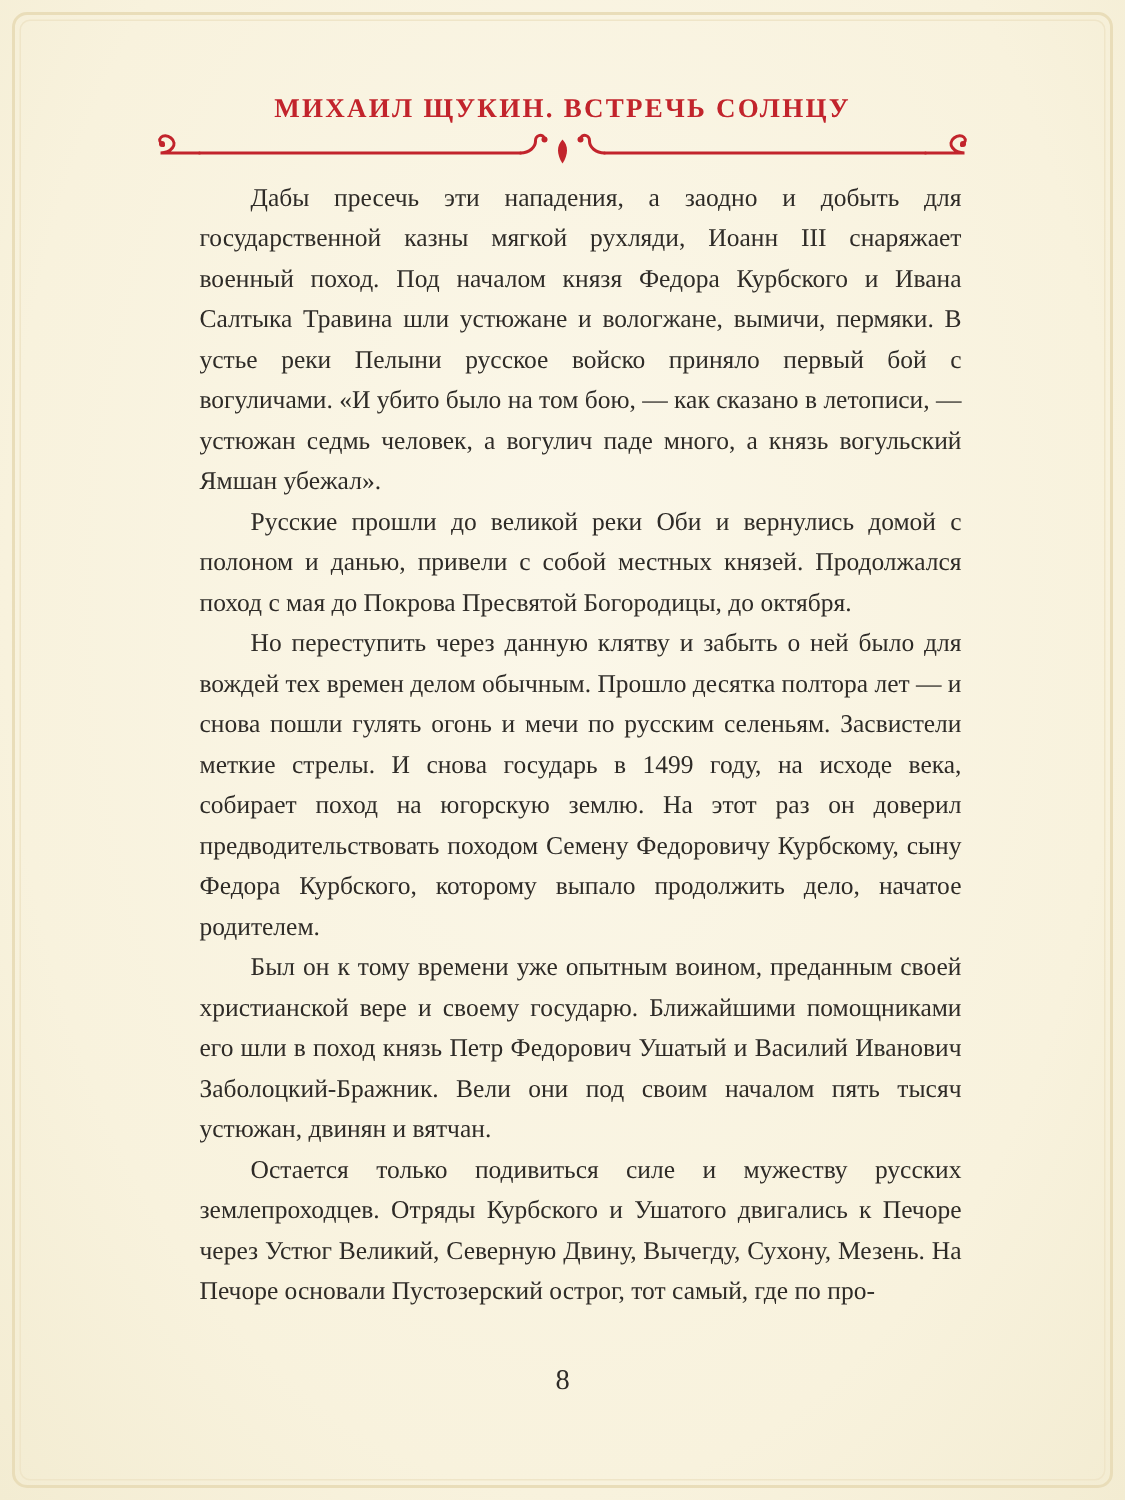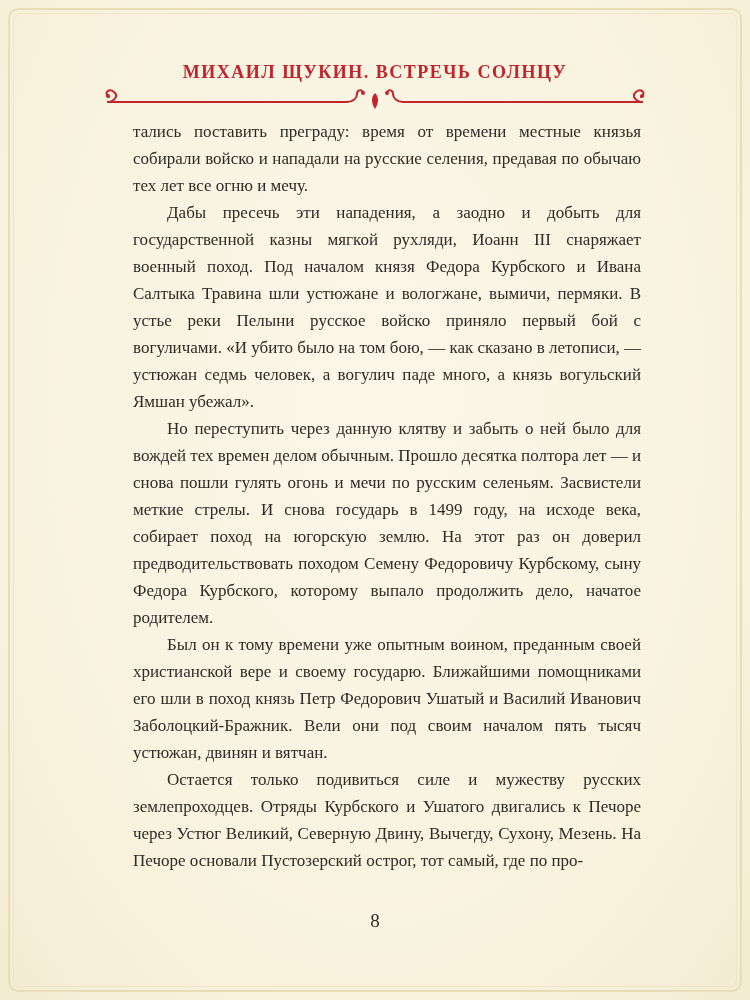--- a/index.html
+++ b/index.html
@@ -94,21 +94,21 @@
           <path d="M308,15 H522"></path>
 
           <path d="M546,10 C552,6 546,1 541,5 C536,9 541,15 548,15 C536,15 530,15 522,15"></path>
           <circle cx="547" cy="9" r="2" fill="#c2242c" stroke="none"></circle>
         </g>
       </svg>
     </div>
   </div>
 
   <div class="body-text">
-      <p class="para" lang="ru">тались поставить преграду: время от времени местные князья собирали войско и нападали на русские селения, предавая по обычаю тех лет все огню и мечу.</p>
       <p class="para indent" lang="ru">Дабы пресечь эти нападения, а заодно и добыть для государственной казны мягкой рухляди, Иоанн III снаряжает военный поход. Под началом князя Федора Курбского и Ивана Салтыка Травина шли устюжане и вологжане, вымичи, пермяки. В устье реки Пелыни русское войско приняло первый бой с вогуличами. «И убито было на том бою, — как сказано в летописи, — устюжан седмь человек, а вогулич паде много, а князь вогульский Ямшан убежал».</p>
+      <p class="para indent" lang="ru">Русские прошли до великой реки Оби и вернулись домой с полоном и данью, привели с собой местных князей. Продолжался поход с мая до Покрова Пресвятой Богородицы, до октября.</p>
       <p class="para indent" lang="ru">Но переступить через данную клятву и забыть о ней было для вождей тех времен делом обычным. Прошло десятка полтора лет — и снова пошли гулять огонь и мечи по русским селеньям. Засвистели меткие стрелы. И снова государь в 1499 году, на исходе века, собирает поход на югорскую землю. На этот раз он доверил предводительствовать походом Семену Федоровичу Курбскому, сыну Федора Курбского, которому выпало продолжить дело, начатое родителем.</p>
       <p class="para indent" lang="ru">Был он к тому времени уже опытным воином, преданным своей христианской вере и своему государю. Ближайшими помощниками его шли в поход князь Петр Федорович Ушатый и Василий Иванович Заболоцкий-Бражник. Вели они под своим началом пять тысяч устюжан, двинян и вятчан.</p>
       <p class="para indent" lang="ru">Остается только подивиться силе и мужеству русских землепроходцев. Отряды Курбского и Ушатого двигались к Печоре через Устюг Великий, Северную Двину, Вычегду, Сухону, Мезень. На Печоре основали Пустозерский острог, тот самый, где по про-</p>
     </div>
 
   <div class="page-number">8</div>
 </div>
 
 </body></html>

